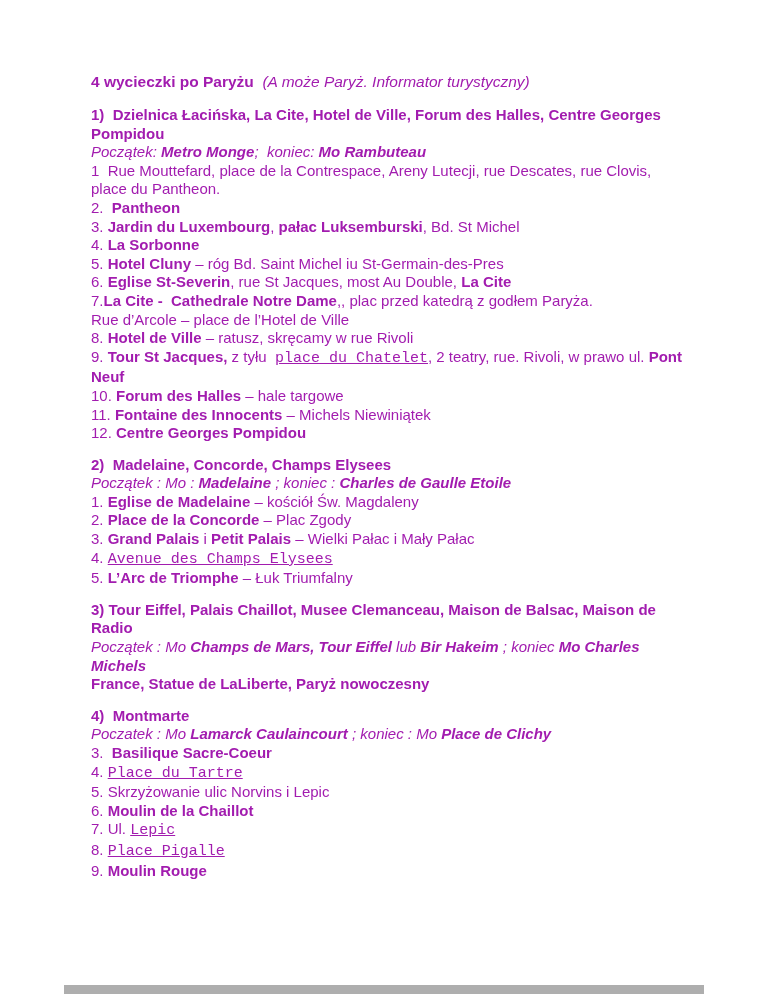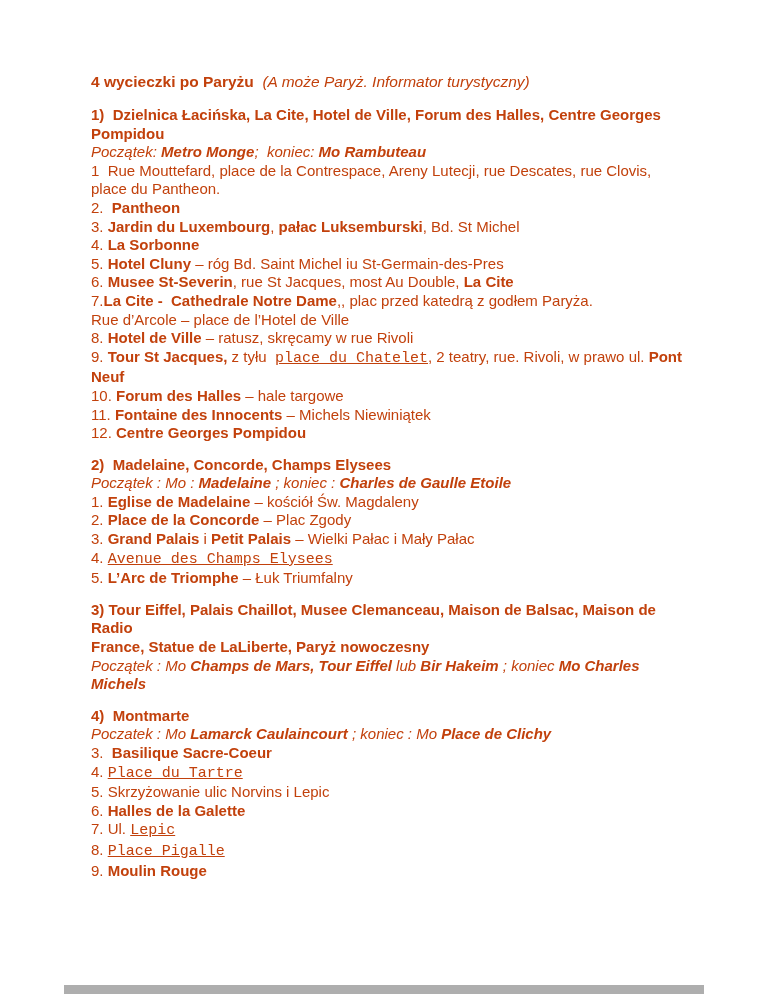--- a/index.html
+++ b/index.html
@@ -4,21 +4,21 @@
 <style>
   html, body { margin: 0; padding: 0; background: #ffffff; }
   .page {
     position: relative;
     width: 768px;
     height: 994px;
     background: #ffffff;
     box-sizing: border-box;
     padding: 72px 70px 0 91px;
     font-family: "Liberation Sans", sans-serif;
-    color: #c2410c;
+    color: #a21caf;
     overflow: hidden;
   }
   .line {
     font-size: 15px;
     line-height: 18.6px;
     white-space: pre-wrap;
   }
   .line.title {
     font-size: 15.5px;
     line-height: 20px;
@@ -45,42 +45,42 @@
   <div>
       <div class="line title"><span class="b">4 wycieczki po Paryżu</span><span class="i">  (A może Paryż. Informator turystyczny)</span></div>
       <div class="line heading gap"><span class="b">1)  Dzielnica Łacińska, La Cite, Hotel de Ville, Forum des Halles, Centre Georges Pompidou</span></div>
       <div class="line normal"><span class="i">Początek: </span><span class="b i">Metro Monge</span><span class="i">;  koniec: </span><span class="b i">Mo Rambuteau</span></div>
       <div class="line normal"><span>1  Rue Mouttefard, place de la Contrespace, Areny Lutecji, rue Descates, rue Clovis,</span></div>
       <div class="line normal"><span>place du Pantheon.</span></div>
       <div class="line normal"><span>2.  </span><span class="b">Pantheon</span></div>
       <div class="line normal"><span>3. </span><span class="b">Jardin du Luxembourg</span><span>, </span><span class="b">pałac Luksemburski</span><span>, Bd. St Michel</span></div>
       <div class="line normal"><span>4. </span><span class="b">La Sorbonne</span></div>
       <div class="line normal"><span>5. </span><span class="b">Hotel Cluny</span><span> – róg Bd. Saint Michel iu St-Germain-des-Pres</span></div>
-      <div class="line normal"><span>6. </span><span class="b">Musee St-Severin</span><span>, rue St Jacques, most Au Double, </span><span class="b">La Cite</span></div>
+      <div class="line normal"><span>6. </span><span class="b">Eglise St-Severin</span><span>, rue St Jacques, most Au Double, </span><span class="b">La Cite</span></div>
       <div class="line normal"><span>7.</span><span class="b">La Cite -  Cathedrale Notre Dame</span><span>,, plac przed katedrą z godłem Paryża.</span></div>
       <div class="line normal"><span>Rue d’Arcole – place de l’Hotel de Ville</span></div>
       <div class="line normal"><span>8. </span><span class="b">Hotel de Ville</span><span> – ratusz, skręcamy w rue Rivoli</span></div>
       <div class="line normal"><span>9. </span><span class="b">Tour St Jacques,</span><span> z tyłu  </span><span class="u">place du Chatelet</span><span>, 2 teatry, rue. Rivoli, w prawo ul. </span><span class="b">Pont Neuf</span></div>
       <div class="line normal"><span>10. </span><span class="b">Forum des Halles</span><span> – hale targowe</span></div>
       <div class="line normal"><span>11. </span><span class="b">Fontaine des Innocents</span><span> – Michels Niewiniątek</span></div>
       <div class="line normal"><span>12. </span><span class="b">Centre Georges Pompidou</span></div>
       <div class="line heading gap"><span class="b">2)  Madelaine, Concorde, Champs Elysees</span></div>
       <div class="line normal"><span class="i">Początek : Mo : </span><span class="b i">Madelaine</span><span class="i"> ; koniec : </span><span class="b i">Charles de Gaulle Etoile</span></div>
       <div class="line normal"><span>1. </span><span class="b">Eglise de Madelaine</span><span> – kościół Św. Magdaleny</span></div>
       <div class="line normal"><span>2. </span><span class="b">Place de la Concorde</span><span> – Plac Zgody</span></div>
       <div class="line normal"><span>3. </span><span class="b">Grand Palais</span><span> i </span><span class="b">Petit Palais</span><span> – Wielki Pałac i Mały Pałac</span></div>
       <div class="line normal"><span>4. </span><span class="u">Avenue des Champs Elysees</span></div>
       <div class="line normal"><span>5. </span><span class="b">L’Arc de Triomphe</span><span> – Łuk Triumfalny</span></div>
       <div class="line heading gap"><span class="b">3) Tour Eiffel, Palais Chaillot, Musee Clemanceau, Maison de Balsac, Maison de Radio</span></div>
+      <div class="line normal"><span class="i">Początek : Mo </span><span class="b i">Champs de Mars, Tour Eiffel</span><span class="i"> lub </span><span class="b i">Bir Hakeim</span><span class="i"> ; koniec </span><span class="b i">Mo Charles Michels</span></div>
       <div class="line heading"><span class="b">France, Statue de LaLiberte, Paryż nowoczesny</span></div>
-      <div class="line normal"><span class="i">Początek : Mo </span><span class="b i">Champs de Mars, Tour Eiffel</span><span class="i"> lub </span><span class="b i">Bir Hakeim</span><span class="i"> ; koniec </span><span class="b i">Mo Charles Michels</span></div>
       <div class="line heading gap"><span class="b">4)  Montmarte</span></div>
       <div class="line normal"><span class="i">Poczatek : Mo </span><span class="b i">Lamarck Caulaincourt</span><span class="i"> ; koniec : Mo </span><span class="b i">Place de Clichy</span></div>
       <div class="line normal"><span>3.  </span><span class="b">Basilique Sacre-Coeur</span></div>
       <div class="line normal"><span>4. </span><span class="u">Place du Tartre</span></div>
       <div class="line normal"><span>5. Skrzyżowanie ulic Norvins i Lepic</span></div>
-      <div class="line normal"><span>6. </span><span class="b">Halles de la Galette</span></div>
+      <div class="line normal"><span>6. </span><span class="b">Moulin de la Chaillot</span></div>
       <div class="line normal"><span>7. Ul. </span><span class="u">Lepic</span></div>
       <div class="line normal"><span>8. </span><span class="u">Place Pigalle</span></div>
       <div class="line normal"><span>9. </span><span class="b">Moulin Rouge</span></div>
     </div>
   <div class="page-break-shadow"></div>
 </div>
 
 </body></html>

